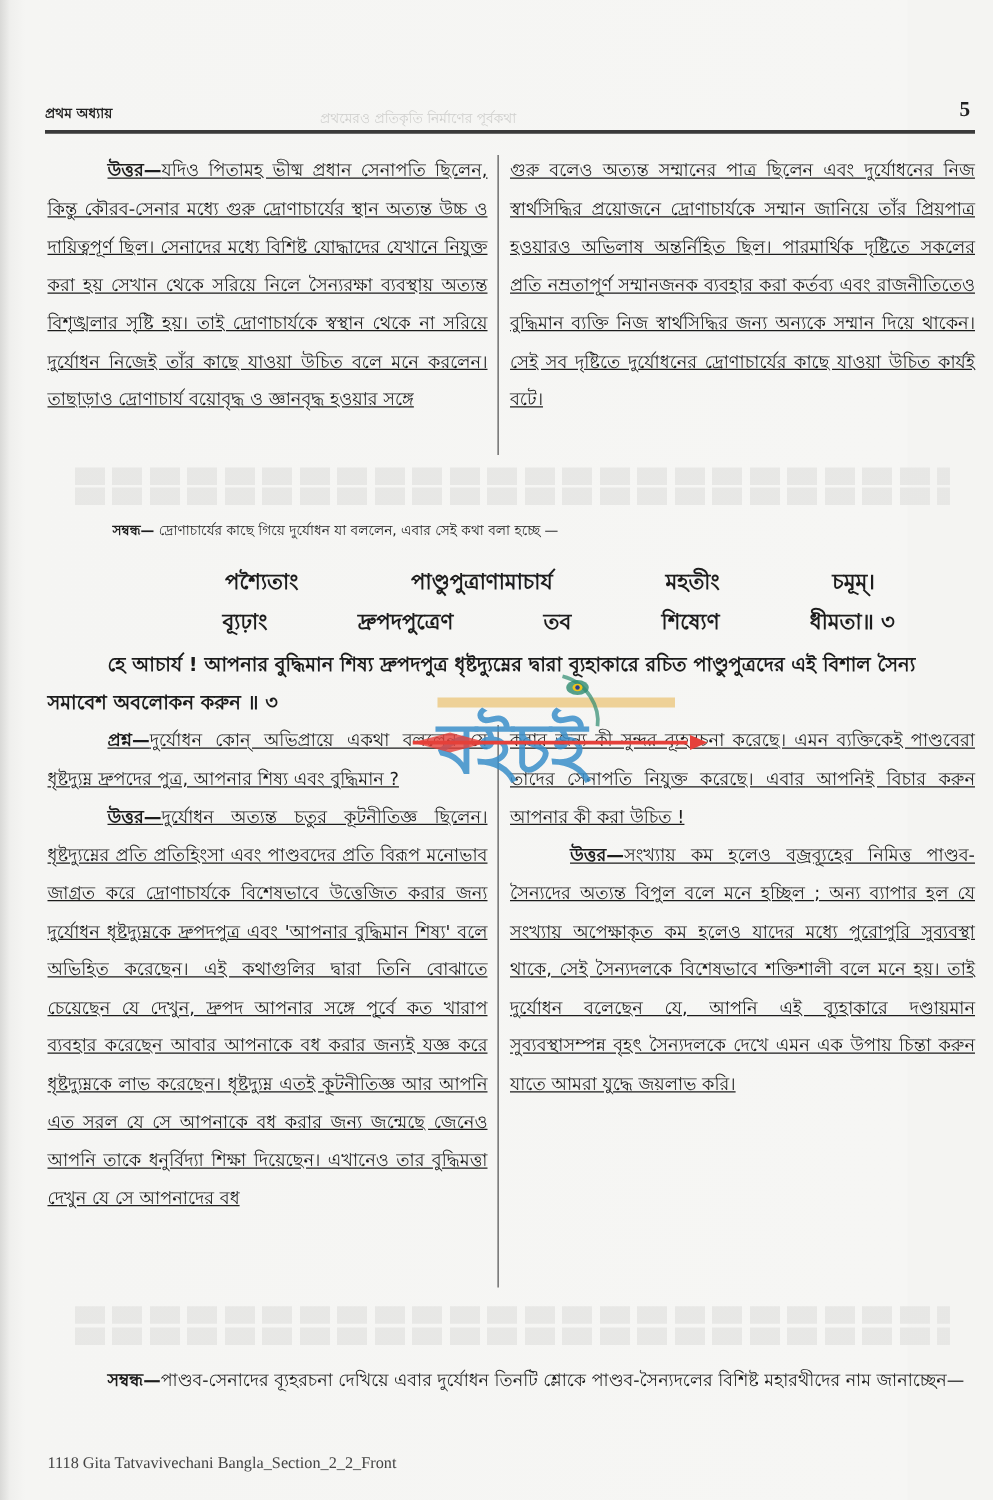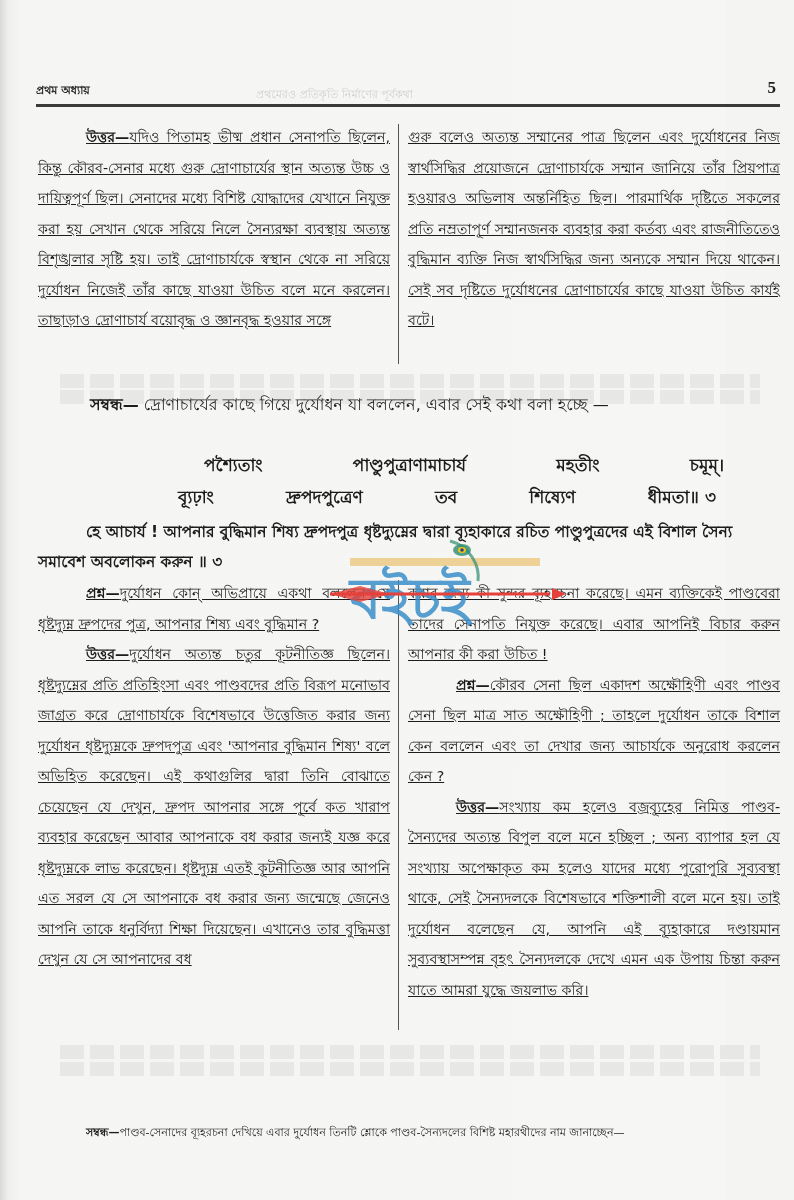--- a/index.html
+++ b/index.html
@@ -41,33 +41,33 @@
     .col-left { left: 38px; width: 352px; }
     .col-right { left: 408px; width: 372px; }
     .vrule { position: absolute; width: 1px; background: #555; }
     .bleed {
       position: absolute; left: 60px; width: 700px; height: 14px;
       background: repeating-linear-gradient(90deg, #e4e4e2 0 24px, transparent 24px 30px);
       opacity: 0.8;
     }
     .lead { font-weight: bold; }
     .context {
-      position: absolute; left: 38px; top: 392px; width: 742px; font-size: 16px;
+      position: absolute; left: 38px; top: 416px; width: 742px; font-size: 11px;
       padding-left: 52px; box-sizing: border-box;
     }
     .verse {
       position: absolute; left: 180px; width: 520px; font-size: 17px; font-weight: bold;
       display: flex; justify-content: space-between;
     }
     .translation {
       position: absolute; left: 38px; top: 517px; width: 742px; font-size: 15.5px; font-weight: bold;
       line-height: 30px; text-indent: 48px;
     }
     .footer-context {
-      position: absolute; left: 38px; top: 1118px; width: 742px; font-size: 11px; line-height: 30px;
+      position: absolute; left: 38px; top: 1090px; width: 742px; font-size: 14px; line-height: 30px;
       text-indent: 48px; text-align: justify;
     }
     .footer {
       position: absolute; left: 38px; top: 1162px; font-family: "Liberation Serif", serif;
       font-size: 13px; color: #444;
     }
     .watermark {
       position: absolute; left: 330px; top: 536px; width: 240px; height: 110px; pointer-events: none;
     }
   </style>
@@ -93,21 +93,21 @@
     <p>গুরু বলেও অত্যন্ত সম্মানের পাত্র ছিলেন এবং দুর্যোধনের নিজ স্বার্থসিদ্ধির প্রয়োজনে দ্রোণাচার্যকে সম্মান জানিয়ে তাঁর প্রিয়পাত্র হওয়ারও অভিলাষ অন্তর্নিহিত ছিল। পারমার্থিক দৃষ্টিতে সকলের প্রতি নম্রতাপূর্ণ সম্মানজনক ব্যবহার করা কর্তব্য এবং রাজনীতিতেও বুদ্ধিমান ব্যক্তি নিজ স্বার্থসিদ্ধির জন্য অন্যকে সম্মান দিয়ে থাকেন। সেই সব দৃষ্টিতে দুর্যোধনের দ্রোণাচার্যের কাছে যাওয়া উচিত কার্যই বটে।</p>
   </div>
 
   <div class="bleed" style="top:374px;"></div>
   <div class="bleed" style="top:390px;"></div>
 
   <div class="context">
     <span class="lead">সম্বন্ধ—</span><span> দ্রোণাচার্যের কাছে গিয়ে দুর্যোধন যা বললেন, এবার সেই কথা বলা হচ্ছে —</span>
   </div>
 
-  <div class="verse" style="top:452px;margin-left:24px;">
+  <div class="verse" style="top:452px;">
     <span>পশ্যৈতাং</span>
     <span>পাণ্ডুপুত্রাণামাচার্য</span>
     <span>মহতীং</span>
     <span>চমূম্।</span>
   </div>
   <div class="verse" style="top:484px; left:178px; width:538px;">
     <span>ব্যূঢ়াং</span>
     <span>দ্রুপদপুত্রেণ</span>
     <span>তব</span>
     <span>শিষ্যেণ</span>
@@ -123,34 +123,32 @@
     <p class="indent">
       <span class="lead">উত্তর—</span><span>দুর্যোধন অত্যন্ত চতুর কূটনীতিজ্ঞ ছিলেন। ধৃষ্টদ্যুম্নের প্রতি প্রতিহিংসা এবং পাণ্ডবদের প্রতি বিরূপ মনোভাব জাগ্রত করে দ্রোণাচার্যকে বিশেষভাবে উত্তেজিত করার জন্য দুর্যোধন ধৃষ্টদ্যুম্নকে দ্রুপদপুত্র এবং 'আপনার বুদ্ধিমান শিষ্য' বলে অভিহিত করেছেন। এই কথাগুলির দ্বারা তিনি বোঝাতে চেয়েছেন যে দেখুন, দ্রুপদ আপনার সঙ্গে পূর্বে কত খারাপ ব্যবহার করেছেন আবার আপনাকে বধ করার জন্যই যজ্ঞ করে ধৃষ্টদ্যুম্নকে লাভ করেছেন। ধৃষ্টদ্যুম্ন এতই কূটনীতিজ্ঞ আর আপনি এত সরল যে সে আপনাকে বধ করার জন্য জন্মেছে জেনেও আপনি তাকে ধনুর্বিদ্যা শিক্ষা দিয়েছেন। এখানেও তার বুদ্ধিমত্তা দেখুন যে সে আপনাদের বধ</span>
     </p>
   </div>
   <div class="vrule" style="left:398px; top:580px; height:450px;"></div>
   <div class="col col-right" style="top:578px;">
     <p>
       <span>করার জন্য কী সুন্দর ব্যূহরচনা করেছে। এমন ব্যক্তিকেই পাণ্ডবেরা তাদের সেনাপতি নিযুক্ত করেছে। এবার আপনিই বিচার করুন আপনার কী করা উচিত !</span>
     </p>
     <p class="indent">
-      <span class="lead">প্রশ্ন—</span><span>কৌরব সেনা ছিল একাদশ অক্ষৌহিণী এবং পাণ্ডব সেনা ছিল মাত্র সাত অক্ষৌহিণী ; তাহলে দুর্যোধন তাকে বিশাল কেন বললেন এবং তা দেখার জন্য আচার্যকে অনুরোধ করলেন কেন ?</span>
-    </p>
-    <p class="indent">
       <span class="lead">উত্তর—</span><span>সংখ্যায় কম হলেও বজ্রব্যূহের নিমিত্ত পাণ্ডব-সৈন্যদের অত্যন্ত বিপুল বলে মনে হচ্ছিল ; অন্য ব্যাপার হল যে সংখ্যায় অপেক্ষাকৃত কম হলেও যাদের মধ্যে পুরোপুরি সুব্যবস্থা থাকে, সেই সৈন্যদলকে বিশেষভাবে শক্তিশালী বলে মনে হয়। তাই দুর্যোধন বলেছেন যে, আপনি এই ব্যূহাকারে দণ্ডায়মান সুব্যবস্থাসম্পন্ন বৃহৎ সৈন্যদলকে দেখে এমন এক উপায় চিন্তা করুন যাতে আমরা যুদ্ধে জয়লাভ করি।</span>
     </p>
   </div>
 
   <div class="bleed" style="top:1045px;"></div>
   <div class="bleed" style="top:1062px;"></div>
 
   <div class="footer-context">
     <span class="lead">সম্বন্ধ—</span><span>পাণ্ডব-সেনাদের ব্যূহরচনা দেখিয়ে এবার দুর্যোধন তিনটি শ্লোকে পাণ্ডব-সৈন্যদলের বিশিষ্ট মহারথীদের নাম জানাচ্ছেন—</span>
   </div>
 
+  <div class="footer">1118  Gita Tatvavivechani Bangla_Section_2_2_Front</div>
 
   <div class="watermark">
     <svg width="240" height="110" viewBox="0 0 240 110">
       <rect x="20" y="22" width="190" height="8" fill="#e7b24a" opacity="0.55"></rect>
       <path d="M120 5 C 140 10, 150 30, 148 45" stroke="#2e8b6f" stroke-width="3" fill="none" opacity="0.7"></path>
       <ellipse cx="132" cy="14" rx="9" ry="6" fill="#2e8b6f" opacity="0.8"></ellipse>
       <ellipse cx="132" cy="14" rx="4" ry="3" fill="#f0c419"></ellipse>
       <circle cx="132" cy="14" r="1.8" fill="#2a3d8f"></circle>
       <text x="20" y="82" font-family="DejaVu Sans, sans-serif" font-size="56" font-weight="bold" fill="#3a8fc9" opacity="0.85">বইচই</text>
       <line x1="0" y1="58" x2="220" y2="58" stroke="#e5403a" stroke-width="3"></line>

